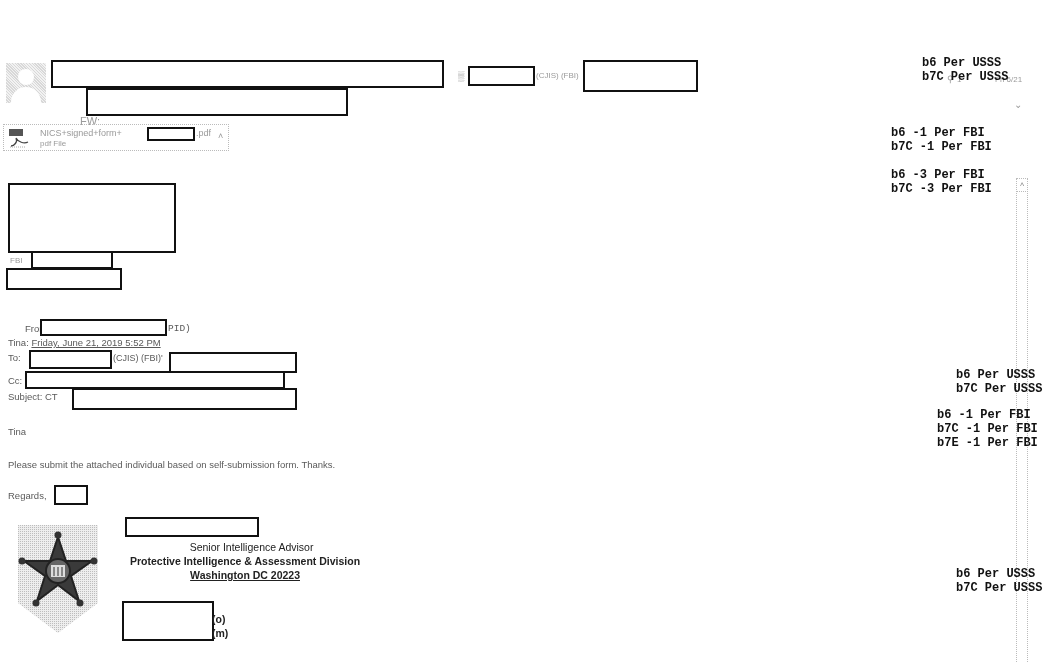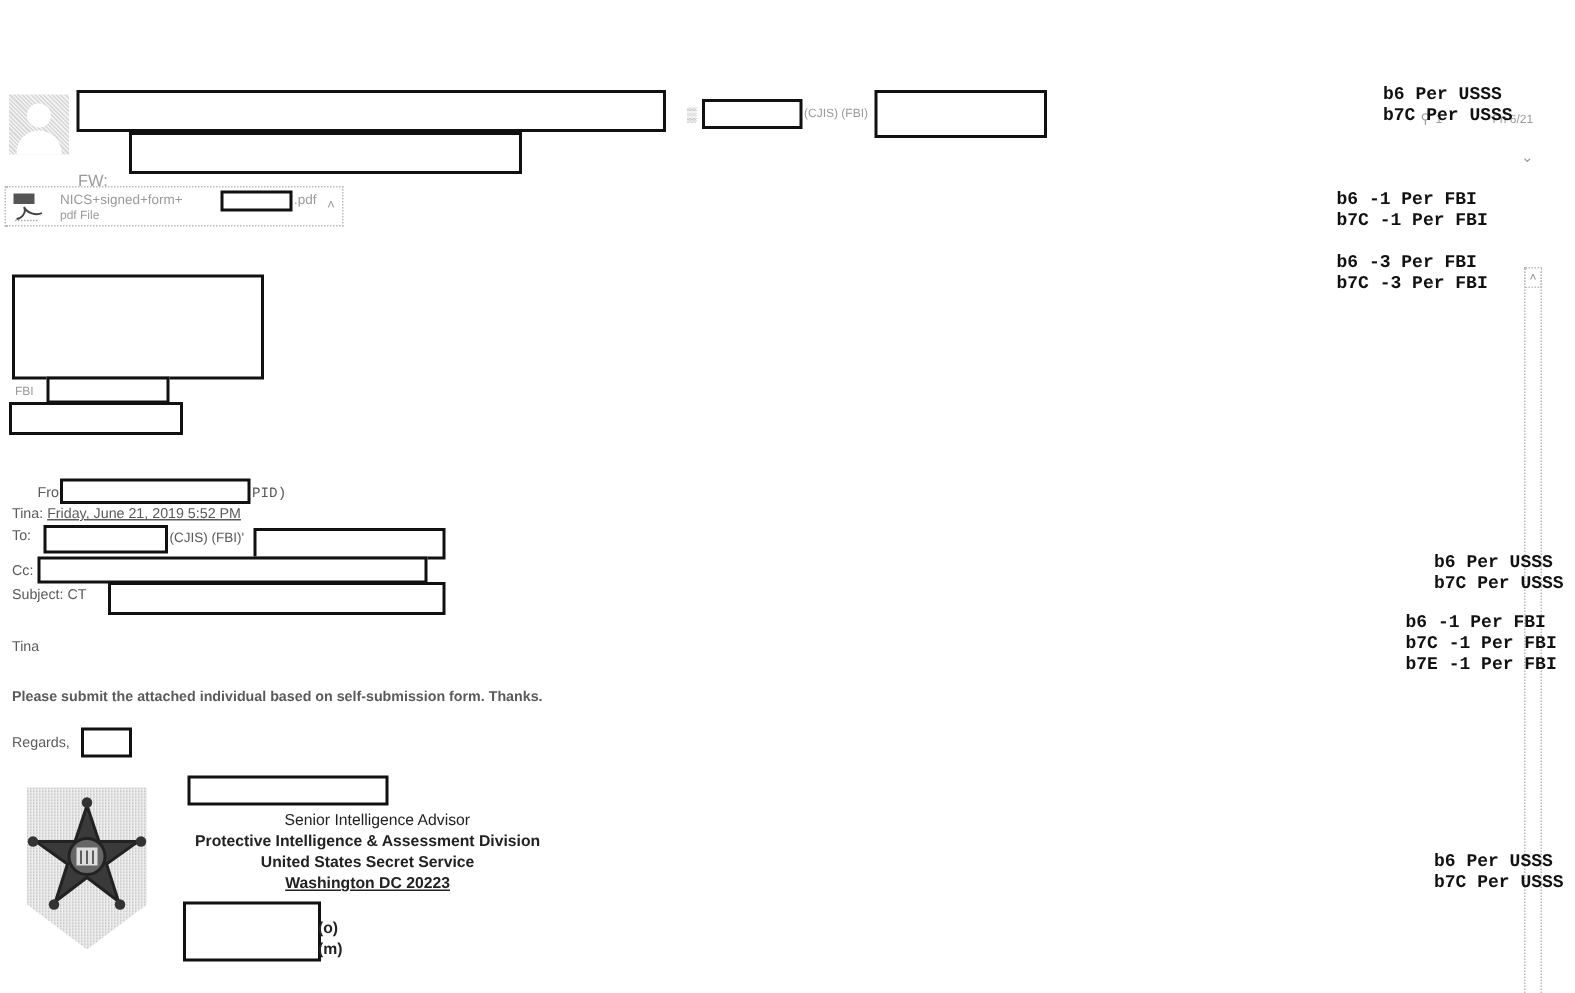--- a/index.html
+++ b/index.html
@@ -56,21 +56,21 @@
   <div class="head"></div>
     <div class="body"></div>
 </div>
 
 <div class="redact" style="left:51px;top:60px;width:393px;height:28px;"></div>
 <span class="abs small grey" style="left:458px;top:71px;">▒</span>
 <div class="redact" style="left:468px;top:66px;width:67px;height:20px;"></div>
 <span class="abs small grey" style="left:536px;top:71px;font-size:8px;">(CJIS) (FBI)</span>
 <div class="redact" style="left:583px;top:60px;width:115px;height:32px;"></div>
 
-<span class="abs grey" style="left:52px;top:95px;font-size:11px;margin-top:20px;">FW:</span>
+<span class="abs grey" style="left:80px;top:95px;font-size:11px;margin-top:20px;">FW:</span>
 <div class="redact" style="left:86px;top:88px;width:262px;height:28px;"></div>
 
 <span class="abs grey small" style="left:947px;top:74px;">⚲</span>
 <span class="abs grey" style="left:957px;top:75px;font-size:8px;">1</span>
 <span class="abs grey" style="left:995px;top:75px;font-size:8px;">Fri 6/21</span>
 <span class="abs grey" style="left:1014px;top:99px;font-size:10px;">⌄</span>
 
 <div class="abs attach">
   <svg class="abs pdf-icon" viewBox="0 0 24 20">
     <rect x="1" y="1" width="14" height="7" fill="#555"></rect>
@@ -112,21 +112,21 @@
 </div>
 <div class="redact" style="left:25px;top:371px;width:260px;height:18px;"></div>
 
 <div class="abs mail" style="left:8px;top:390px;">
   <span>Subject:</span>
   <span>CT</span>
 </div>
 <div class="redact" style="left:72px;top:388px;width:225px;height:22px;"></div>
 
 <div class="abs mail" style="left:8px;top:425px;">Tina</div>
-<div class="abs mail" style="left:8px;top:458px;font-weight:bold;">Please submit the attached individual based on self-submission form.  Thanks.</div>
+<div class="abs mail" style="left:8px;top:458px;">Please submit the attached individual based on self-submission form.  Thanks.</div>
 <div class="abs mail" style="left:8px;top:489px;">Regards,</div>
 <div class="redact" style="left:54px;top:485px;width:34px;height:20px;"></div>
 
 <svg class="abs badge" viewBox="0 0 88 112">
   <defs>
     <pattern id="dots" width="2" height="2" patternUnits="userSpaceOnUse">
       <rect width="2" height="2" fill="#eee"></rect>
         <rect width="1" height="1" fill="#bdbdbd"></rect>
     </pattern>
   </defs>
@@ -141,21 +141,20 @@
   <rect x="37" y="42" width="14" height="12" fill="#ddd"></rect>
   <line x1="40" y1="44" x2="40" y2="53" stroke="#333"></line>
     <line x1="44" y1="44" x2="44" y2="53" stroke="#333"></line>
     <line x1="48" y1="44" x2="48" y2="53" stroke="#333"></line>
 </svg>
 
 <div class="redact" style="left:125px;top:517px;width:134px;height:20px;"></div>
 <div class="abs sig" style="left:130px;top:540px;">
   <div class="l" style="padding-left:13px;">Senior Intelligence Advisor</div>
   <div class="l b">Protective Intelligence &amp; Assessment Division</div>
-  <div class="l b">United States Secret Service</div>
   <div class="l b" style="text-decoration:underline;">Washington DC 20223</div>
 </div>
 <div class="redact" style="left:122px;top:601px;width:92px;height:40px;"></div>
 <span class="abs sig" style="left:212px;top:609px;"><span class="l b">(o)</span></span>
 <span class="abs sig" style="left:212px;top:623px;"><span class="l b">(m)</span></span>
 
 <div class="abs scroll-track"></div>
 <div class="abs scroll-up">˄</div>
 
 <div class="abs code" style="left:922px;top:28px;">

